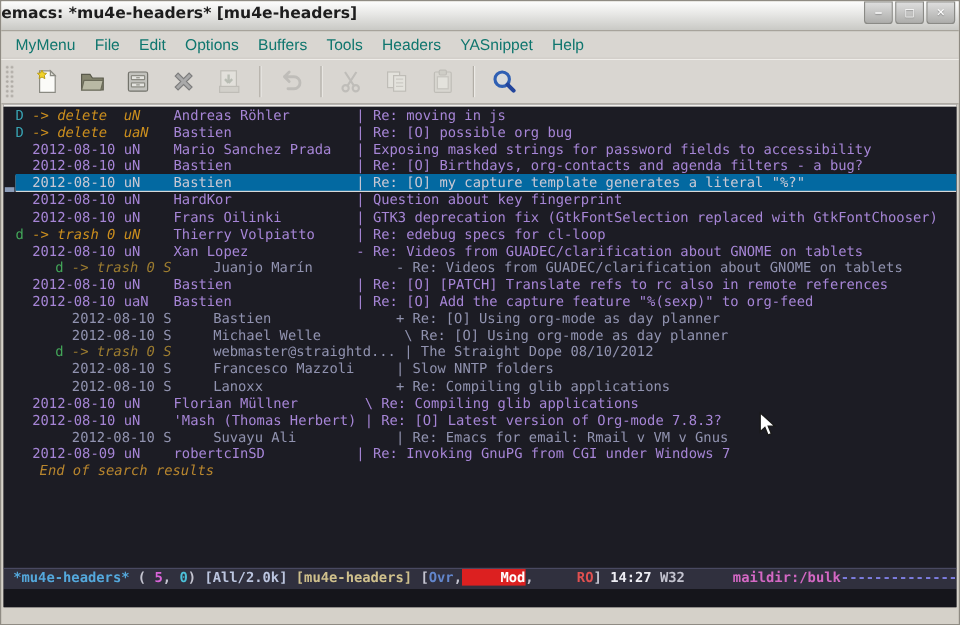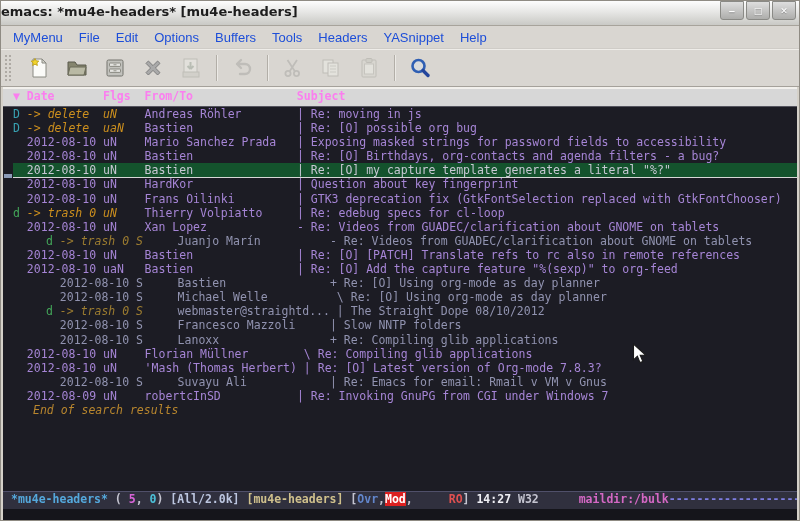--- a/index.html
+++ b/index.html
@@ -25,21 +25,21 @@
     color:#fff;font:bold 9px "DejaVu Sans",sans-serif;
     display:flex;align-items:center;justify-content:center;
     text-shadow:0 1px 1px #888;
   }
   
   .menubar{
     height:22px;background:#d9d6d1;display:flex;align-items:center;
     padding-left:4px;border-bottom:1px solid #cfccc7;
   }
   .menu-item{
-    font:13px "Liberation Sans",sans-serif;color:#1d4ed8;
+    font:13px "Liberation Sans",sans-serif;color:#0f766e;
     padding:2px 8px;white-space:nowrap;
   }
   
   .toolbar{
     height:37px;background:#d9d6d1;display:flex;align-items:center;
     border-bottom:1px solid #a5a19a;box-shadow:inset 0 1px 0 #efede9;
   }
   .tb-handle{
     width:8px;height:28px;margin:0 8px 0 3px;
     background-image:radial-gradient(#aeaaa4 1px,transparent 1.2px);
@@ -63,42 +63,42 @@
     padding-left:10px;box-sizing:border-box;
   }
   .row{white-space:pre;height:14.1px;}
   .row.unread{color:#a685d6;font-weight:normal;}
   .row.seen{color:#9193b0;font-weight:normal;margin-left:33px;}
   .row .mark-D{color:#38a2b2;}
   .row .mark-d{color:#43a659;}
   .row.unread .action{color:#cc8f1e;font-style:italic;}
   .row.seen .action{color:#9c7c30;font-style:italic;}
   .row.current{
-    background:#14532d;color:#c8c8d4 !important;
+    background:#0369a1;color:#c8c8d4 !important;
     box-shadow:0 1px 0 0 #d8d8d8;
   }
   .row.current span{color:#c8c8d4 !important;}
   .end-line{
     white-space:pre;height:14.1px;color:#b8862e;font-style:italic;margin-left:20px;
   }
   .fringe-marker{position:absolute;left:1px;width:8px;height:4px;background:#8c9cb8;}
   
   .modeline{
     height:17px;line-height:16px;background:#30303e;border-top:1px solid #50506a;
     font:bold 11.5px "DejaVu Sans Mono",monospace;white-space:pre;
     padding-left:8px;overflow:hidden;color:#c4c4d0;
   }
   .ml-name{color:#54a8dc;}
   .ml-plain{color:#c4c4d0;}
   .ml-num-pink{color:#d964d9;}
   .ml-num-cyan{color:#4cc0d8;}
   .ml-pale{color:#bcc6e0;}
   .ml-khaki{color:#cfc08c;}
   .ml-blue{color:#6286cc;}
-  .ml-mod{color:#ffffff;background:#dc2020;}
+  .ml-mod{color:#ffffff;background:#dc2020;padding-left:32px;}
   .ml-ro{color:#e05050;padding-left:36px;}
   .ml-bright{color:#eeeef4;}
   .ml-path{color:#d468c4;margin-left:33px;}
   .ml-dashes{color:#7d7de0;}
   .echo{height:15px;background:#15151b;}
   .mouse-cursor{position:absolute;left:631px;top:342px;z-index:50;pointer-events:none;}
 </style>
 </head>
 <body>
 
@@ -196,21 +196,20 @@
           <svg viewBox="0 0 24 24">
             <circle cx="10.5" cy="10" r="6" fill="#dce8f4" fill-opacity="0.3" stroke="#2f5fb3" stroke-width="2.6"></circle>
             <path d="M15 14.5 L20 19.5" stroke="#23459c" stroke-width="3.4" stroke-linecap="round"></path>
           </svg>
         </div>
       </div>
   </div>
 
   <div class="emacs">
     <div class="frame-strip"></div>
-    <div class="header-line">▼ Date       Flgs  From/To               Subject</div>
     <div class="buffer">
       <div id="rows">
           <div class="row unread"><span class="mark-D">D </span><span class="action">-&gt; delete </span> <span class="action">uN   </span> <span>Andreas Röhler        </span><span>| Re: moving in js</span></div>
           <div class="row unread"><span class="mark-D">D </span><span class="action">-&gt; delete </span> <span class="action">uaN  </span> <span>Bastien               </span><span>| Re: [O] possible org bug</span></div>
           <div class="row unread"><span class="">  </span><span class="">2012-08-10</span> <span class="">uN   </span> <span>Mario Sanchez Prada   </span><span>| Exposing masked strings for password fields to accessibility</span></div>
           <div class="row unread"><span class="">  </span><span class="">2012-08-10</span> <span class="">uN   </span> <span>Bastien               </span><span>| Re: [O] Birthdays, org-contacts and agenda filters - a bug?</span></div>
           <div class="row unread current"><span class="">  </span><span class="">2012-08-10</span> <span class="">uN   </span> <span>Bastien               </span><span>| Re: [O] my capture template generates a literal "%?"</span></div>
           <div class="row unread"><span class="">  </span><span class="">2012-08-10</span> <span class="">uN   </span> <span>HardKor               </span><span>| Question about key fingerprint</span></div>
           <div class="row unread"><span class="">  </span><span class="">2012-08-10</span> <span class="">uN   </span> <span>Frans Oilinki         </span><span>| GTK3 deprecation fix (GtkFontSelection replaced with GtkFontChooser)</span></div>
           <div class="row unread"><span class="mark-d">d </span><span class="action">-&gt; trash 0</span> <span class="action">uN   </span> <span>Thierry Volpiatto     </span><span>| Re: edebug specs for cl-loop</span></div>

